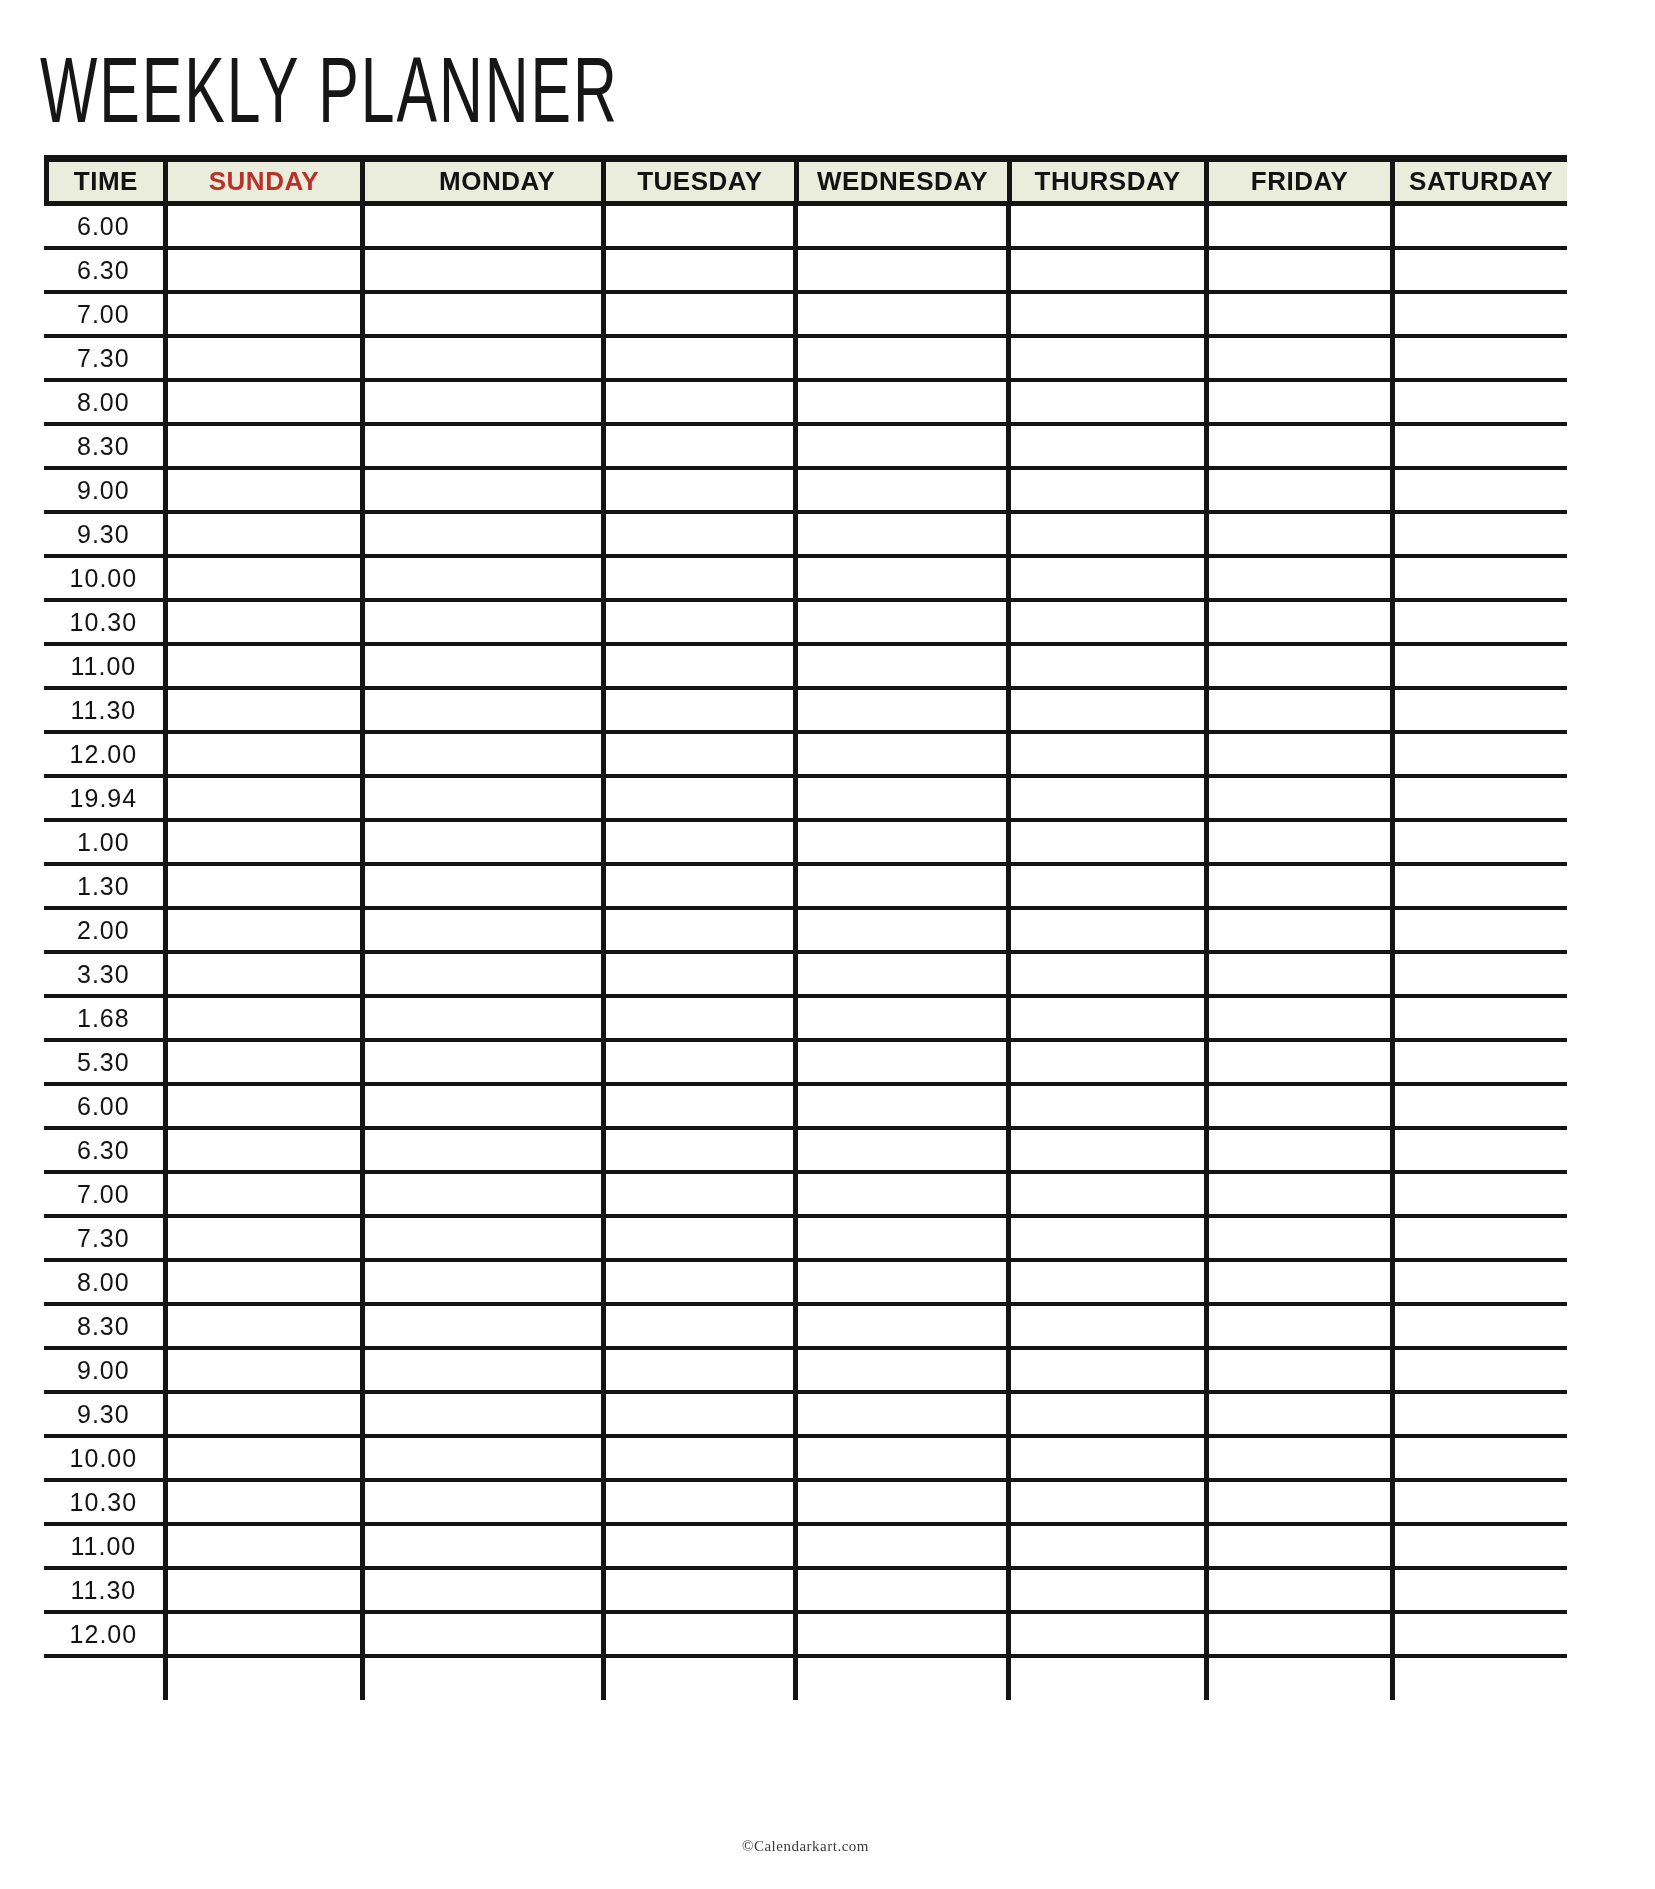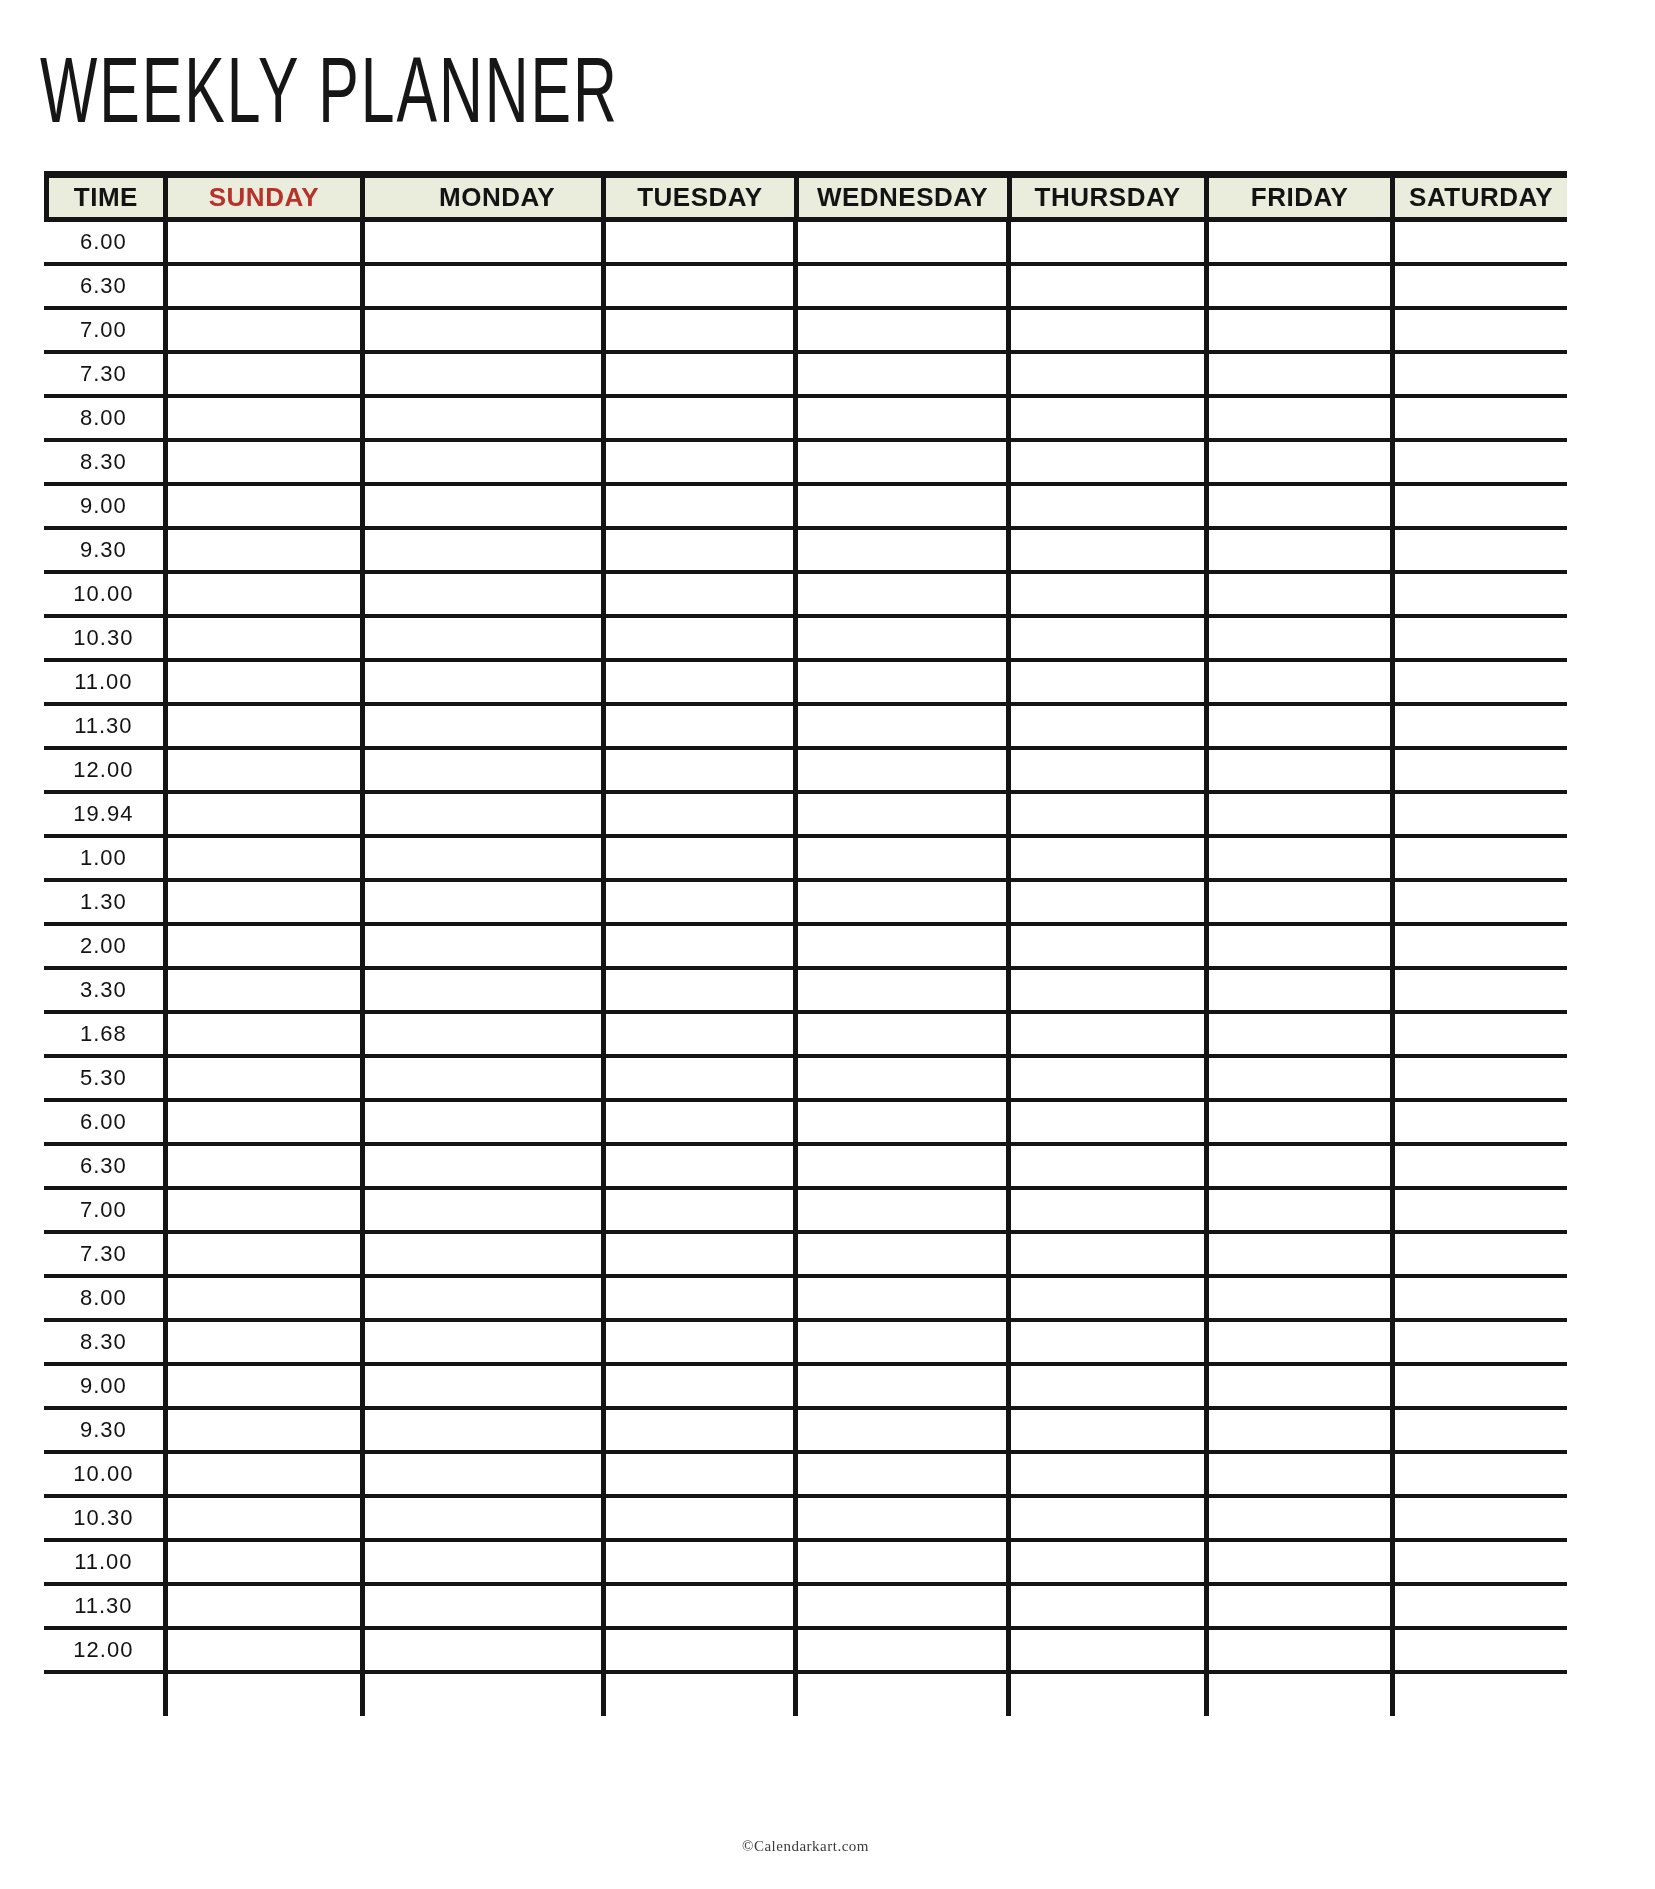--- a/index.html
+++ b/index.html
@@ -24,21 +24,21 @@
     font-weight:400;
     letter-spacing:3px;
     line-height:1.0;
     color:var(--ink);
     transform:scaleX(0.66);
     transform-origin:left top;
     white-space:nowrap;
   }
   .planner{
     position:absolute;
-    left:44px;top:171px;
+    left:44px;top:155px;
     width:1523px;
   }
   .row{
     display:flex;
     height:40px;
     border-bottom:4px solid var(--grid);
   }
   .row.header{
     height:39px;
     border-top:7px solid var(--grid);
@@ -67,21 +67,21 @@
   .row.header .cell.red{color:var(--sunday-red);}
   .c0{width:121px;}
   .c1{width:201px;}
   .c2{width:245px;padding-left:28px;}
   .c3{width:196px;}
   .c4{width:217px;}
   .c5{width:201px;}
   .c6{width:190px;}
   .c7{width:180px;}
   .time{
-    font-size:22px;
+    font-size:25px;
     letter-spacing:1px;
     color:#131313;
     text-align:center;
   }
   .credit{
     position:absolute;
     left:44px;top:1838px;
     width:1523px;
     text-align:center;
     font-family:"Liberation Serif", serif;

